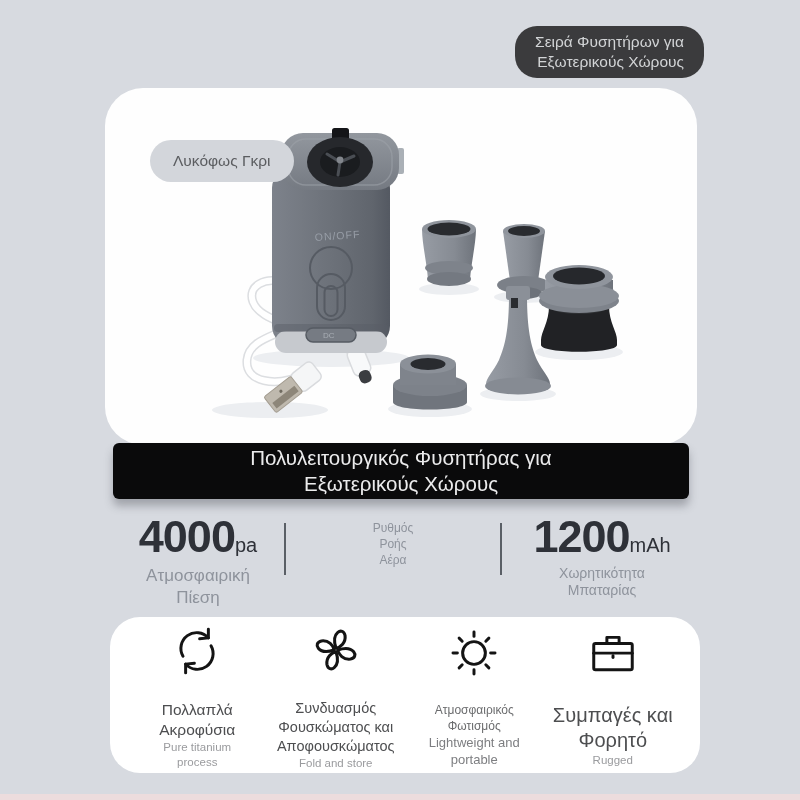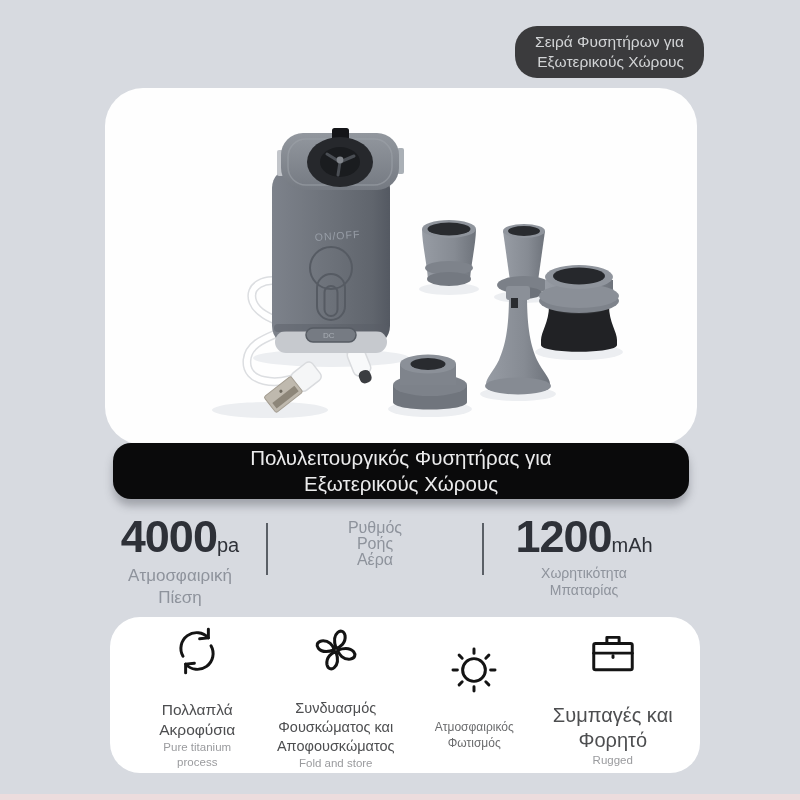--- a/index.html
+++ b/index.html
@@ -29,40 +29,40 @@
   .color-pill {
     position:absolute; left:45px; top:52px;
     background:#d3d6db; color:#5b5d60;
     border-radius:24px; padding:12px 23px; font-size:15.5px;
     z-index:2;
   }
   .product-svg { position:absolute; left:0; top:0; width:592px; height:357px; }
   
   .title-banner {
     position:absolute; left:113px; top:443px; width:576px; height:56px;
-    background:#0a0a0b; border-radius:18px;
+    background:#0a0a0b; border-radius:6px;
     display:flex; flex-direction:column; justify-content:center;
     text-align:center; color:#ebebec; font-size:20.5px; line-height:26px;
     box-shadow:0 7px 9px rgba(60,64,72,0.35);
     z-index:3;
   }
   
   .specs-row {
-    position:absolute; left:94px; top:514px; width:590px; height:92px;
+    position:absolute; left:112px; top:514px; width:590px; height:92px;
     display:flex; align-items:flex-start;
   }
   .spec { display:flex; flex-direction:column; align-items:center; text-align:center; }
   .spec-0 { width:172px; }
   .spec-1 { width:214px; }
   .spec-2 { width:200px; }
   .spec-value { color:#2e3138; font-weight:700; font-size:45px; line-height:45px; letter-spacing:-1px; }
   .spec-unit  { font-size:20px; font-weight:400; letter-spacing:0; color:#2e3138; }
   .spec-label { color:#8e939c; margin-top:6px; }
   .spec-0 .spec-label { font-size:17px; max-width:125px; line-height:22px; }
-  .spec-1 .spec-label { font-size:16px; max-width:55px;  line-height:16px; }
+  .spec-1 .spec-label { font-size:12px; max-width:55px;  line-height:16px; }
   .spec-2 .spec-label { font-size:14px; max-width:100px; line-height:17px; }
   .spec-divider { width:2px; height:52px; background:#5a5f66; margin-top:9px; }
   
   .features-card {
     position:absolute; left:110px; top:617px; width:590px; height:156px;
     background:#ffffff; border-radius:30px;
     display:flex; align-items:center; justify-content:space-between;
     padding:0 18px;
   }
   .feature {
@@ -82,20 +82,21 @@
 </style>
 </head>
 <body>
 
 <div class="series-badge">
   <span style="display:block">Σειρά Φυσητήρων για</span>
   <span style="display:block">Εξωτερικούς Χώρους</span>
 </div>
 
 <div class="product-card">
+  <div class="color-pill">Λυκόφως Γκρι</div>
 
   <svg class="product-svg" viewBox="0 0 592 357" aria-hidden="true">
     <defs>
       <linearGradient id="gBody" x1="0" y1="0" x2="1" y2="0">
         <stop offset="0" stop-color="#7d828b"></stop>
           <stop offset="0.45" stop-color="#6e737b"></stop>
           <stop offset="0.85" stop-color="#60656d"></stop>
           <stop offset="1" stop-color="#545962"></stop>
       </linearGradient>
       <linearGradient id="gCap" x1="0" y1="0" x2="0" y2="1">
@@ -263,20 +264,21 @@
   </div>
 
   <div class="feature f2">
     <div class="feature-icon">
       <svg width="56" height="56" viewBox="0 0 64 64">
         <circle cx="32" cy="32" r="13"></circle>
         <path d="M32 8 L32 13 M49 15 L45.5 18.5 M56 32 L51 32 M49 49 L45.5 45.5 M32 56 L32 51 M15 49 L18.5 45.5 M8 32 L13 32 M15 15 L18.5 18.5"></path>
       </svg>
     </div>
     <div class="feature-title">Ατμοσφαιρικός Φωτισμός</div>
+    <div class="feature-subtitle">Lightweight and portable</div>
   </div>
 
   <div class="feature f3">
     <div class="feature-icon">
       <svg width="56" height="56" viewBox="0 0 64 64">
         <rect x="10" y="20" width="44" height="30" rx="2"></rect>
         <path d="M25 20 L25 13 L39 13 L39 20"></path>
         <path d="M10 31 L54 31"></path>
         <path d="M32 34 L32 36"></path>
       </svg>

